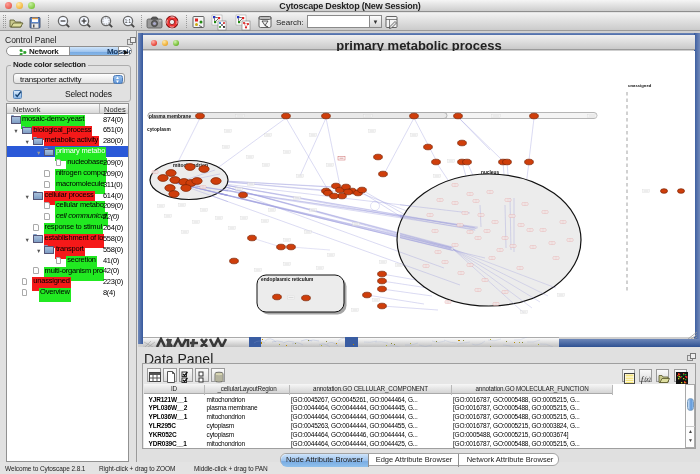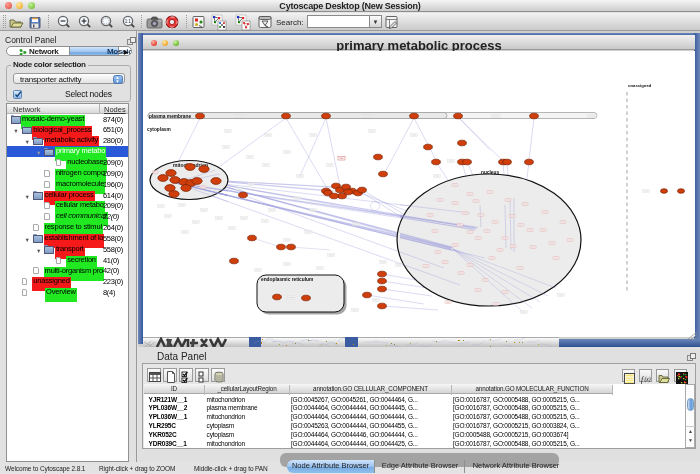--- a/index.html
+++ b/index.html
@@ -56,34 +56,34 @@
 #winblue-right { left:694px; top:33px; width:6px; height:311px; background:linear-gradient(90deg,#35589d,#7189b9); }
 #wtitle { left:143px; top:35px; width:552px; height:15px; background:linear-gradient(#f0f0f0,#c9c9c9); border-bottom:1px solid #9a9a9a; }
 #wtitle .t { position:absolute; top:3px; width:100%; text-align:center; font-size:13px; font-weight:bold; color:#222; }
 #canvas { left:143px; top:51px; width:552px; height:286px; background:#fff; }
 
 #strip { left:143px; top:337px; width:416px; height:11px; background:linear-gradient(#fbfbfb,#b9b9b9); border-top:1px solid #aaa; }
 #bluebar { left:559px; top:339px; width:141px; height:8px; background:linear-gradient(#6d87b8,#2e5192); }
 #grip { left:685px; top:330px; width:12px; height:9px; }
 
 #dpanel { left:138px; top:347px; width:562px; height:115px; background:#e0e0e0; }
-#dpanel .hdr { position:absolute; left:19px; top:4px; font-size:10px; color:#222; }
+#dpanel .hdr { position:absolute; left:6px; top:4px; font-size:14px; color:#222; }
 #dinner { position:absolute; left:4px; top:16px; width:554px; height:86px; background:#e6e6e6; border:1px solid #9f9f9f; }
 .dbtn { position:absolute; top:4px; width:14px; height:14px; background:linear-gradient(#fafafa,#ddd); border:1px solid #9a9a9a; }
 .dbtn2 { position:absolute; top:5px; width:13px; height:13px; background:linear-gradient(#fafafa,#ddd); border:1px solid #9a9a9a; }
 #dtable { position:absolute; left:1px; top:20px; width:541px; height:64px; background:#fff; overflow:hidden; }
 #dthead { position:absolute; left:0; top:0; width:469px; height:10px; background:linear-gradient(#f7f7f7,#d4d4d4); border-bottom:1px solid #aaa; font-size:6.3px; color:#222; }
 #dthead div { white-space:nowrap; overflow:hidden; letter-spacing:-0.15px; }
 #dthead div { position:absolute; top:1px; text-align:center; border-right:1px solid #b9b9b9; height:10px; }
 .drow { position:absolute; left:0; width:541px; height:9px; font-size:6.5px; line-height:9px; color:#000; white-space:nowrap; }
 .drow span { position:absolute; letter-spacing:-0.2px; }
 #dscroll { position:absolute; left:542px; top:20px; width:10px; height:64px; background:#fdfdfd; border:1px solid #aaa; }
 #dthumb { position:absolute; left:543.5px; top:34px; width:7px; height:13px; background:linear-gradient(90deg,#cde2f8,#5e97d8 60%,#8cbbee); border:0.5px solid #7799bb; border-radius:3.5px; }
 
-#btabs { position:absolute; left:280px; top:453px; width:279px; height:13px; background:#fff; border:7px solid #a3a3a3; border-radius:6px; font-size:7.5px; color:#222; }
+#btabs { position:absolute; left:280px; top:453px; width:279px; height:13px; background:#fff; border:1px solid #a3a3a3; border-radius:6px; font-size:7.5px; color:#222; }
 #btabs .seg { position:absolute; top:0; height:13px; line-height:12px; text-align:center; }
 #btabs .sel { background:linear-gradient(#cfe4fa,#9cc3ee 50%,#78aae2 51%,#8fc0ec); border-right:1px solid #8f8f8f; border-radius:6px 0 0 6px; }
 </style>
 </head>
 <body>
 
 <div class="abs" id="titlebar">
   <div class="light" style="left:4.5px; top:2px; width:7px; height:7px; background:radial-gradient(circle at 35% 30%,#ff9d96,#ec6b60 60%,#d8392e);"></div>
   <div class="light" style="left:16px; top:2px; width:7px; height:7px; background:radial-gradient(circle at 35% 30%,#ffe9a8,#f5bf4f 60%,#e19b1f);"></div>
   <div class="light" style="left:27.5px; top:2px; width:7px; height:7px; background:radial-gradient(circle at 35% 30%,#c6efa2,#8cd04e 60%,#5fae1f);"></div>
@@ -260,21 +260,21 @@
           <span class="val" style="">209(0)</span>
         </div>
 <div class="trow" style="top:63.7px;">
           <span class="file" style="left:37.4px;"></span>
           <span class="lbl g" style="left:47.9px;">nitrogen compo</span>
           <span class="val" style="">209(0)</span>
         </div>
 <div class="trow" style="top:74.6px;">
           <span class="file" style="left:37.4px;"></span>
           <span class="lbl g" style="left:47.9px;">macromolecule</span>
-          <span class="val" style="">196(0)</span>
+          <span class="val" style="">311(0)</span>
         </div>
 <div class="trow" style="top:85.5px;">
           <span class="tar" style="left:17.6px;color:#555;">▼</span>
           <span class="fold" style="left:26.1px;"></span>
           <span class="lbl r" style="left:36.6px;">cellular process</span>
           <span class="val" style="">614(0)</span>
         </div>
 <div class="trow" style="top:96.3px;">
           <span class="file" style="left:37.4px;"></span>
           <span class="lbl g" style="left:47.9px;">cellular metabo</span>
@@ -312,21 +312,21 @@
           <span class="lbl g" style="left:36.6px;">multi-organism pro</span>
           <span class="val" style="">42(0)</span>
         </div>
 <div class="trow" style="top:172.3px;">
           <span class="file" style="left:14.8px;"></span>
           <span class="lbl r" style="left:25.3px;">unassigned</span>
           <span class="val" style="">223(0)</span>
         </div>
 <div class="trow" style="top:183.1px;">
           <span class="file" style="left:14.8px;"></span>
-          <span class="lbl g" style="left:38px;">Overview</span>
+          <span class="lbl g" style="left:32px;">Overview</span>
           <span class="val" style="">8(4)</span>
         </div>
       </div>  
     </div>
 </div>
 
 <div class="abs" id="desktop"></div>
 <div class="abs" id="winblue-top"></div>
 <div class="abs" id="winblue-left"></div>
 <div class="abs" id="winblue-right"></div>

